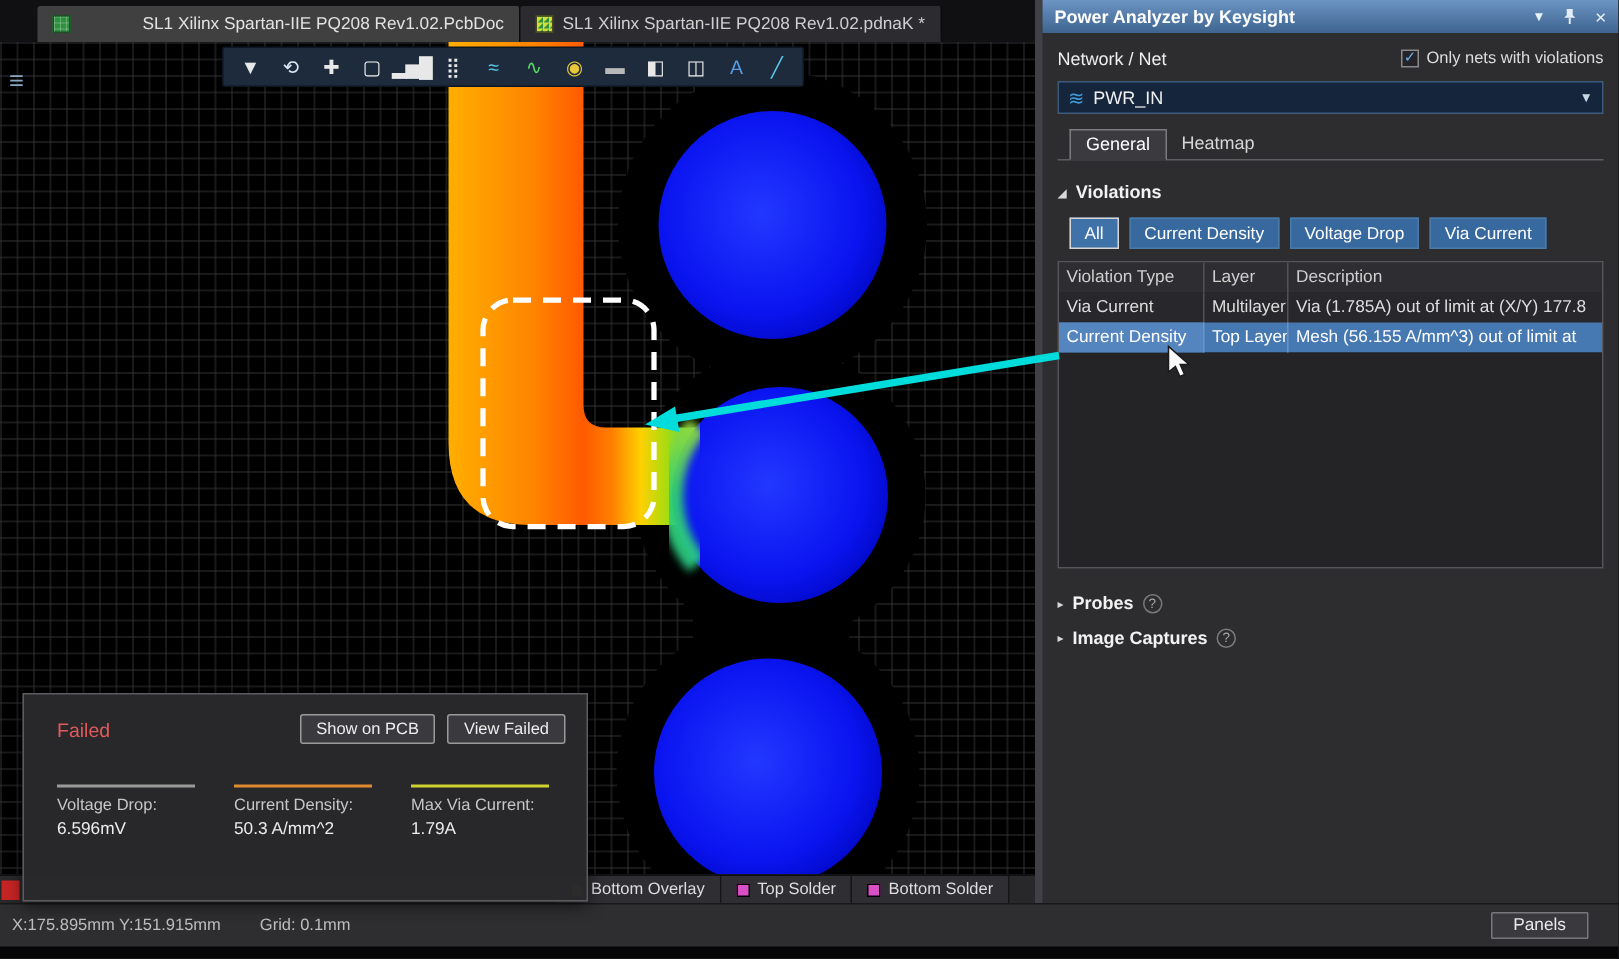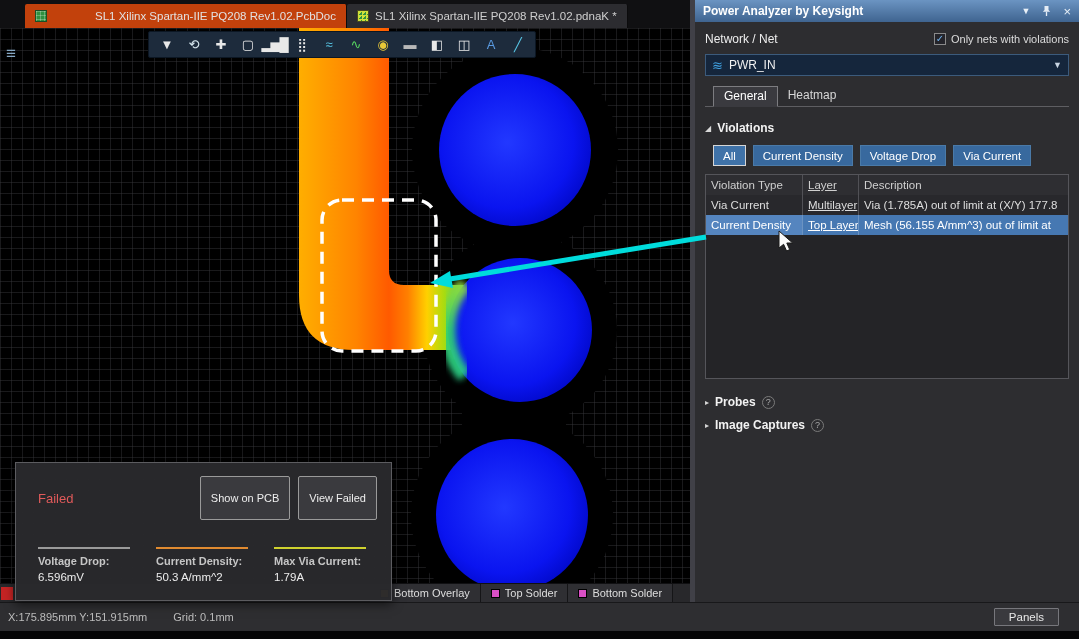--- a/index.html
+++ b/index.html
@@ -9,21 +9,21 @@
 
   
   .main-row { display:flex; height:602px; }
 
   
   .pcb-area { position:relative; width:690px; background:#000; }
 
   .doc-tabbar { height:28px; background:#101012; display:flex; align-items:flex-end; padding-left:25px; }
   .doc-tab { height:24px; display:flex; align-items:center; gap:6px; padding:0 10px;
     font-size:11.5px; color:#e2e2e2; border-right:1px solid #0b0b0c; border-radius:2px 2px 0 0; cursor:default; white-space:nowrap;}
-  .doc-tab.active { background:#c2410c;gap:48px; }
+  .doc-tab.active { background:#404040;gap:48px; }
   .doc-tab.inactive { background:#2c2c30; color:#cfcfcf; }
   .tab-icon { width:12px; height:12px; flex:0 0 auto; border:1px solid #1c4f26;
     background-color:#2f9040;
     background-image:linear-gradient(rgba(255,255,255,.25) 1px,transparent 1px),
                      linear-gradient(90deg,rgba(255,255,255,.25) 1px,transparent 1px);
     background-size:4px 4px; }
   .tab-icon.alt { background-color:transparent; border:1px solid #4a4a20;
     background-image:linear-gradient(135deg,#cfe03a 50%,#2f9040 50%); }
 
   .canvas { position:absolute; top:28px; left:0; width:690px; height:555px; background:#000;
@@ -48,25 +48,25 @@
   .layer-sq { width:9px; height:9px; border:1px solid #000; flex:0 0 auto; }
   .layer-red-indicator { position:absolute; left:1px; top:3px; width:12px; height:13px; background:#c42424; }
 
   
   .popup { position:absolute; top:462px; left:15px; width:377px; height:139px; z-index:30;
     background:rgba(41,41,44,.97); border:1px solid #5c5c60; box-shadow:0 3px 10px rgba(0,0,0,.6); }
   .popup-top { display:flex; align-items:center; padding:13px 14px 0 22px; }
   .popup-status { font-size:13px; }
   .popup-btns { margin-left:auto; display:flex; gap:8px; }
   .popup-btn { background:#3a3a3e; border:1px solid #9a9a9a; color:#eee; font-size:11px;
-    padding:15px 10px; border-radius:2px; cursor:pointer; font-family:inherit;}
+    padding:3px 10px; border-radius:2px; cursor:pointer; font-family:inherit;}
   .popup-stats { display:flex; gap:18px; padding:0 14px 0 22px; margin-top:27px; }
   .stat { width:100px; }
   .stat-line { height:2px; width:92px; }
-  .stat-label { font-size:11px; color:#c6c6c6; margin-top:6px; white-space:nowrap;font-weight:bold;}
+  .stat-label { font-size:11px; color:#c6c6c6; margin-top:6px; white-space:nowrap;}
   .stat-value { font-size:11.5px; color:#ececec; margin-top:4px; }
 
   
   .panel { width:389px; background:#2d2d30; border-left:5px solid #404047; display:flex; flex-direction:column; }
   .panel-header { height:22px; background:linear-gradient(180deg,#6b94c2,#3f6490);
     display:flex; align-items:center; padding:0 8px; gap:10px; }
   .panel-title { font-size:12px; font-weight:bold; color:#fff; }
   .panel-hicons { margin-left:auto; display:flex; align-items:center; gap:11px; }
   .ph-icon { color:#e8f0f8; font-size:9px; cursor:pointer; line-height:1; }
   .ph-icon.close { font-size:13px; }
@@ -104,21 +104,21 @@
   .vtable { margin-top:8px; width:364px; border:1px solid #55555a; background:#242427; }
   .vrow { display:flex; height:20px; align-items:stretch; }
   .vrow.vhead { background:#2e2e32; color:#cfcfcf; }
   .vrow.r1 { background:#28282c; color:#dedede; }
   .vrow.r2 { background:#4678b2; color:#fff; }
   .vcell { font-size:11.5px; display:flex; align-items:center; padding:0 5px;
     border-right:1px solid #515156; overflow:hidden; white-space:nowrap; }
   .vrow.r2 .vcell { border-right-color:#6b93c2; }
   .vrow.r2 .vcell.c1 { background:#5585bf; }
   .vcell.c1 { width:97px; flex:0 0 auto; }
-  .vcell.c2 { width:56px; flex:0 0 auto;text-decoration:underline; }
+  .vcell.c2 { width:56px; flex:0 0 auto; }
   .vcell.c3 { flex:1; border-right:none; }
   .vfill { height:143px; background:#242427; }
 
   .heatmap-bar { margin:12px -10px 0 -10px; height:30px; background:#222226;
     border-top:1px solid #3c3c40; border-bottom:1px solid #3c3c40;
     display:flex; align-items:center; padding:0 28px 0 12px; gap:10px; }
   .toggle { width:36px; height:17px; border-radius:9px; background:#5d7fa3; position:relative; cursor:pointer; flex:0 0 auto;}
   .toggle-knob { position:absolute; right:2px; top:2px; width:13px; height:13px; border-radius:50%; background:#f2f2f2; }
   .hm-label { font-size:12px; color:#ececec; }
   .analyze-btn { margin-left:auto; background:#3a6da0; border:1px solid #6f9cc8; color:#fff;

